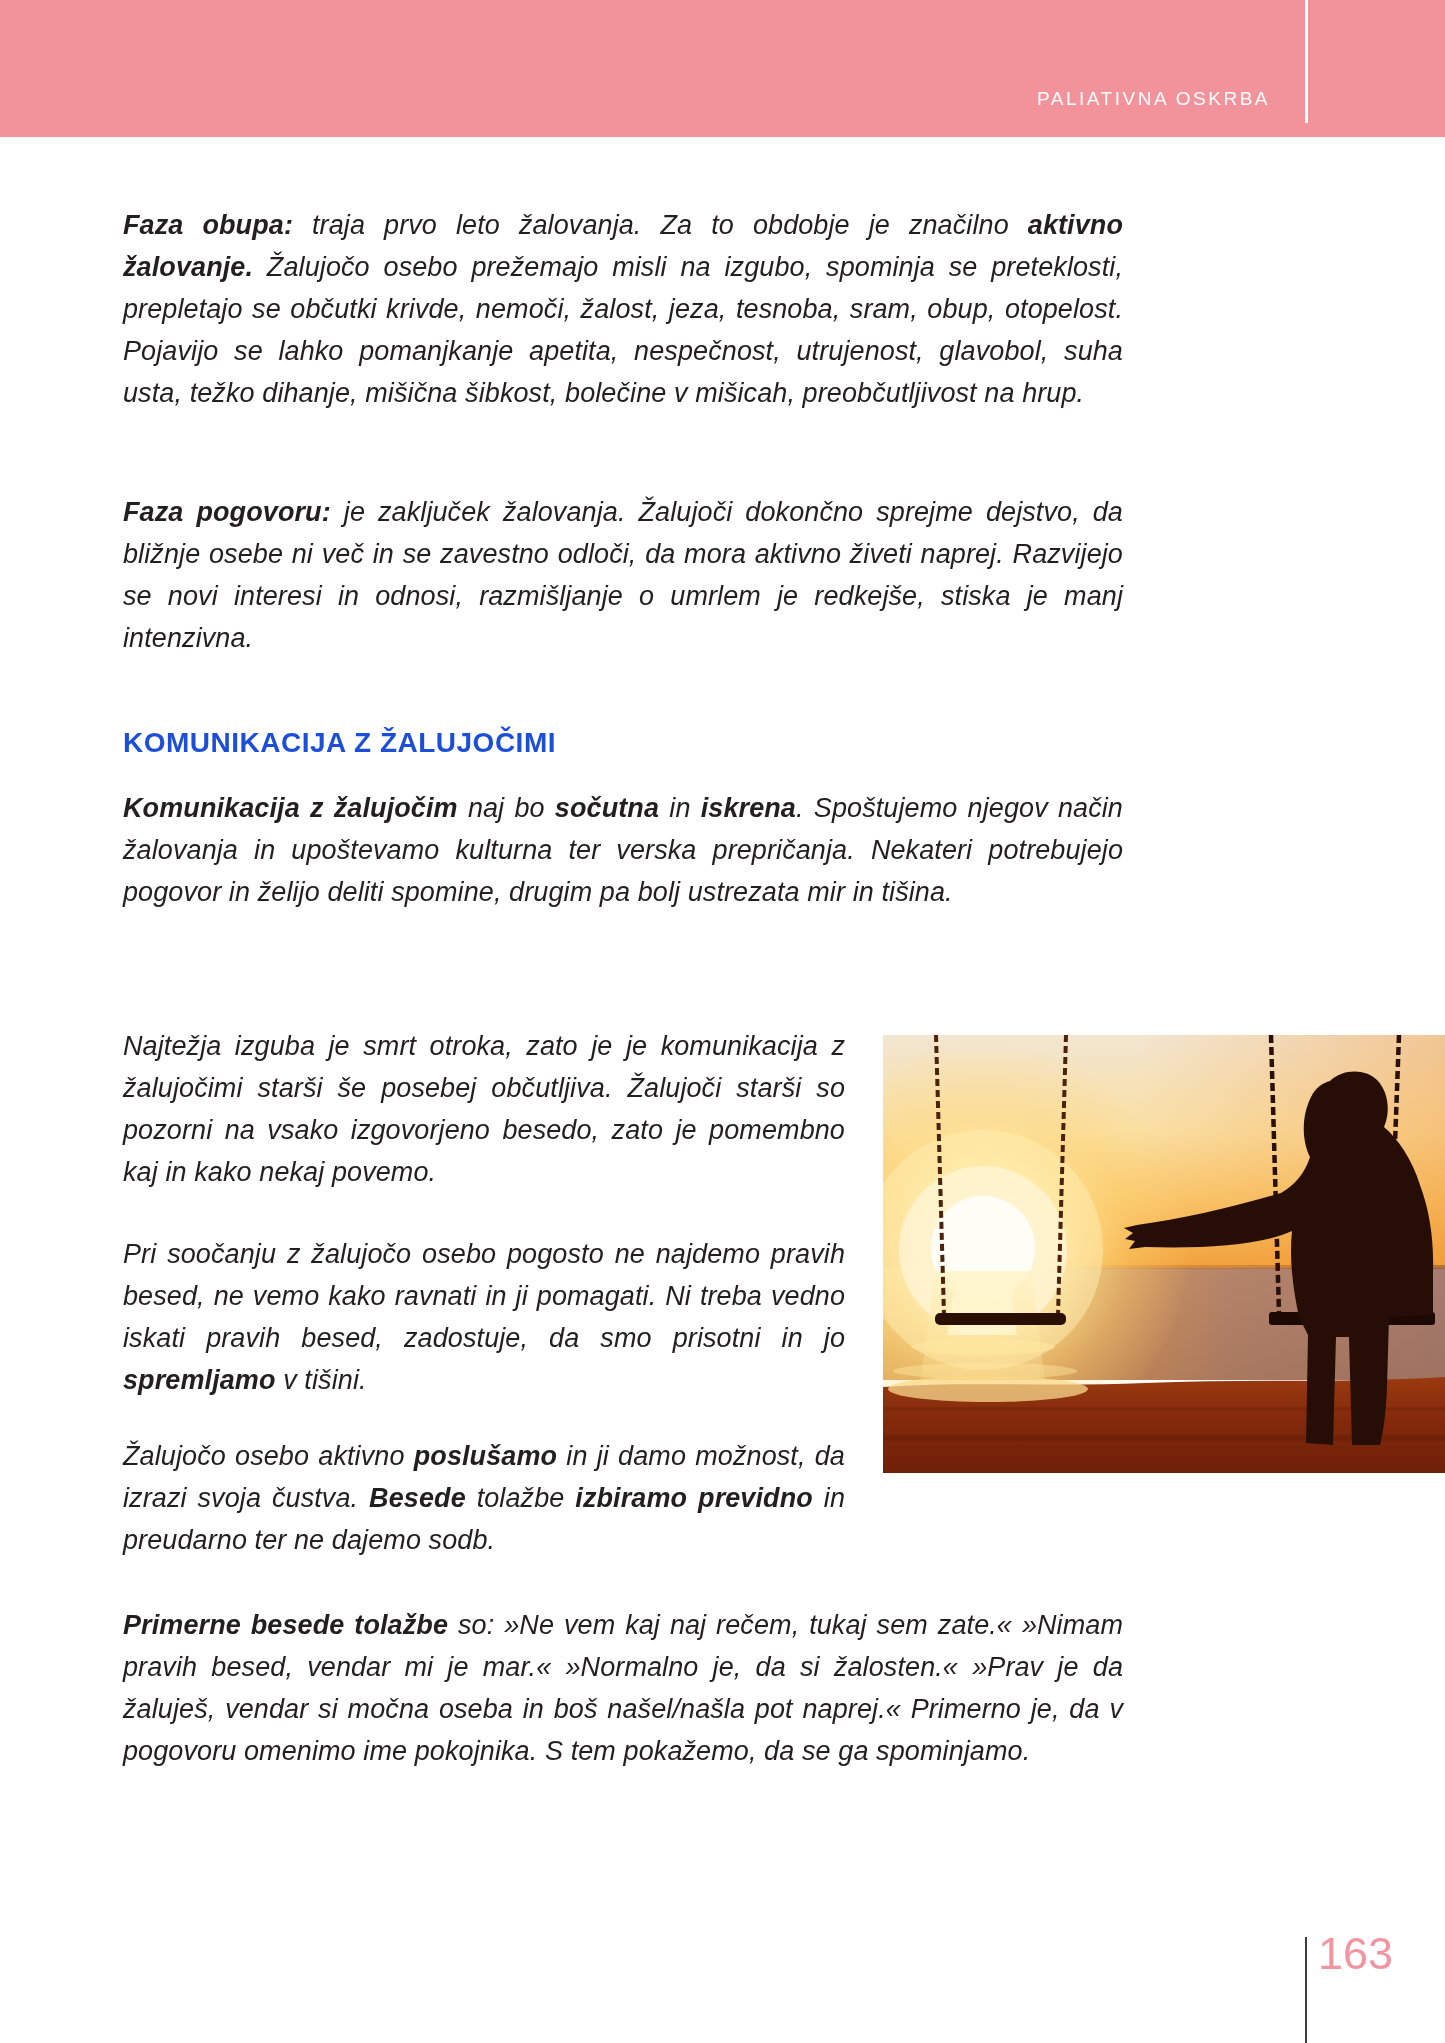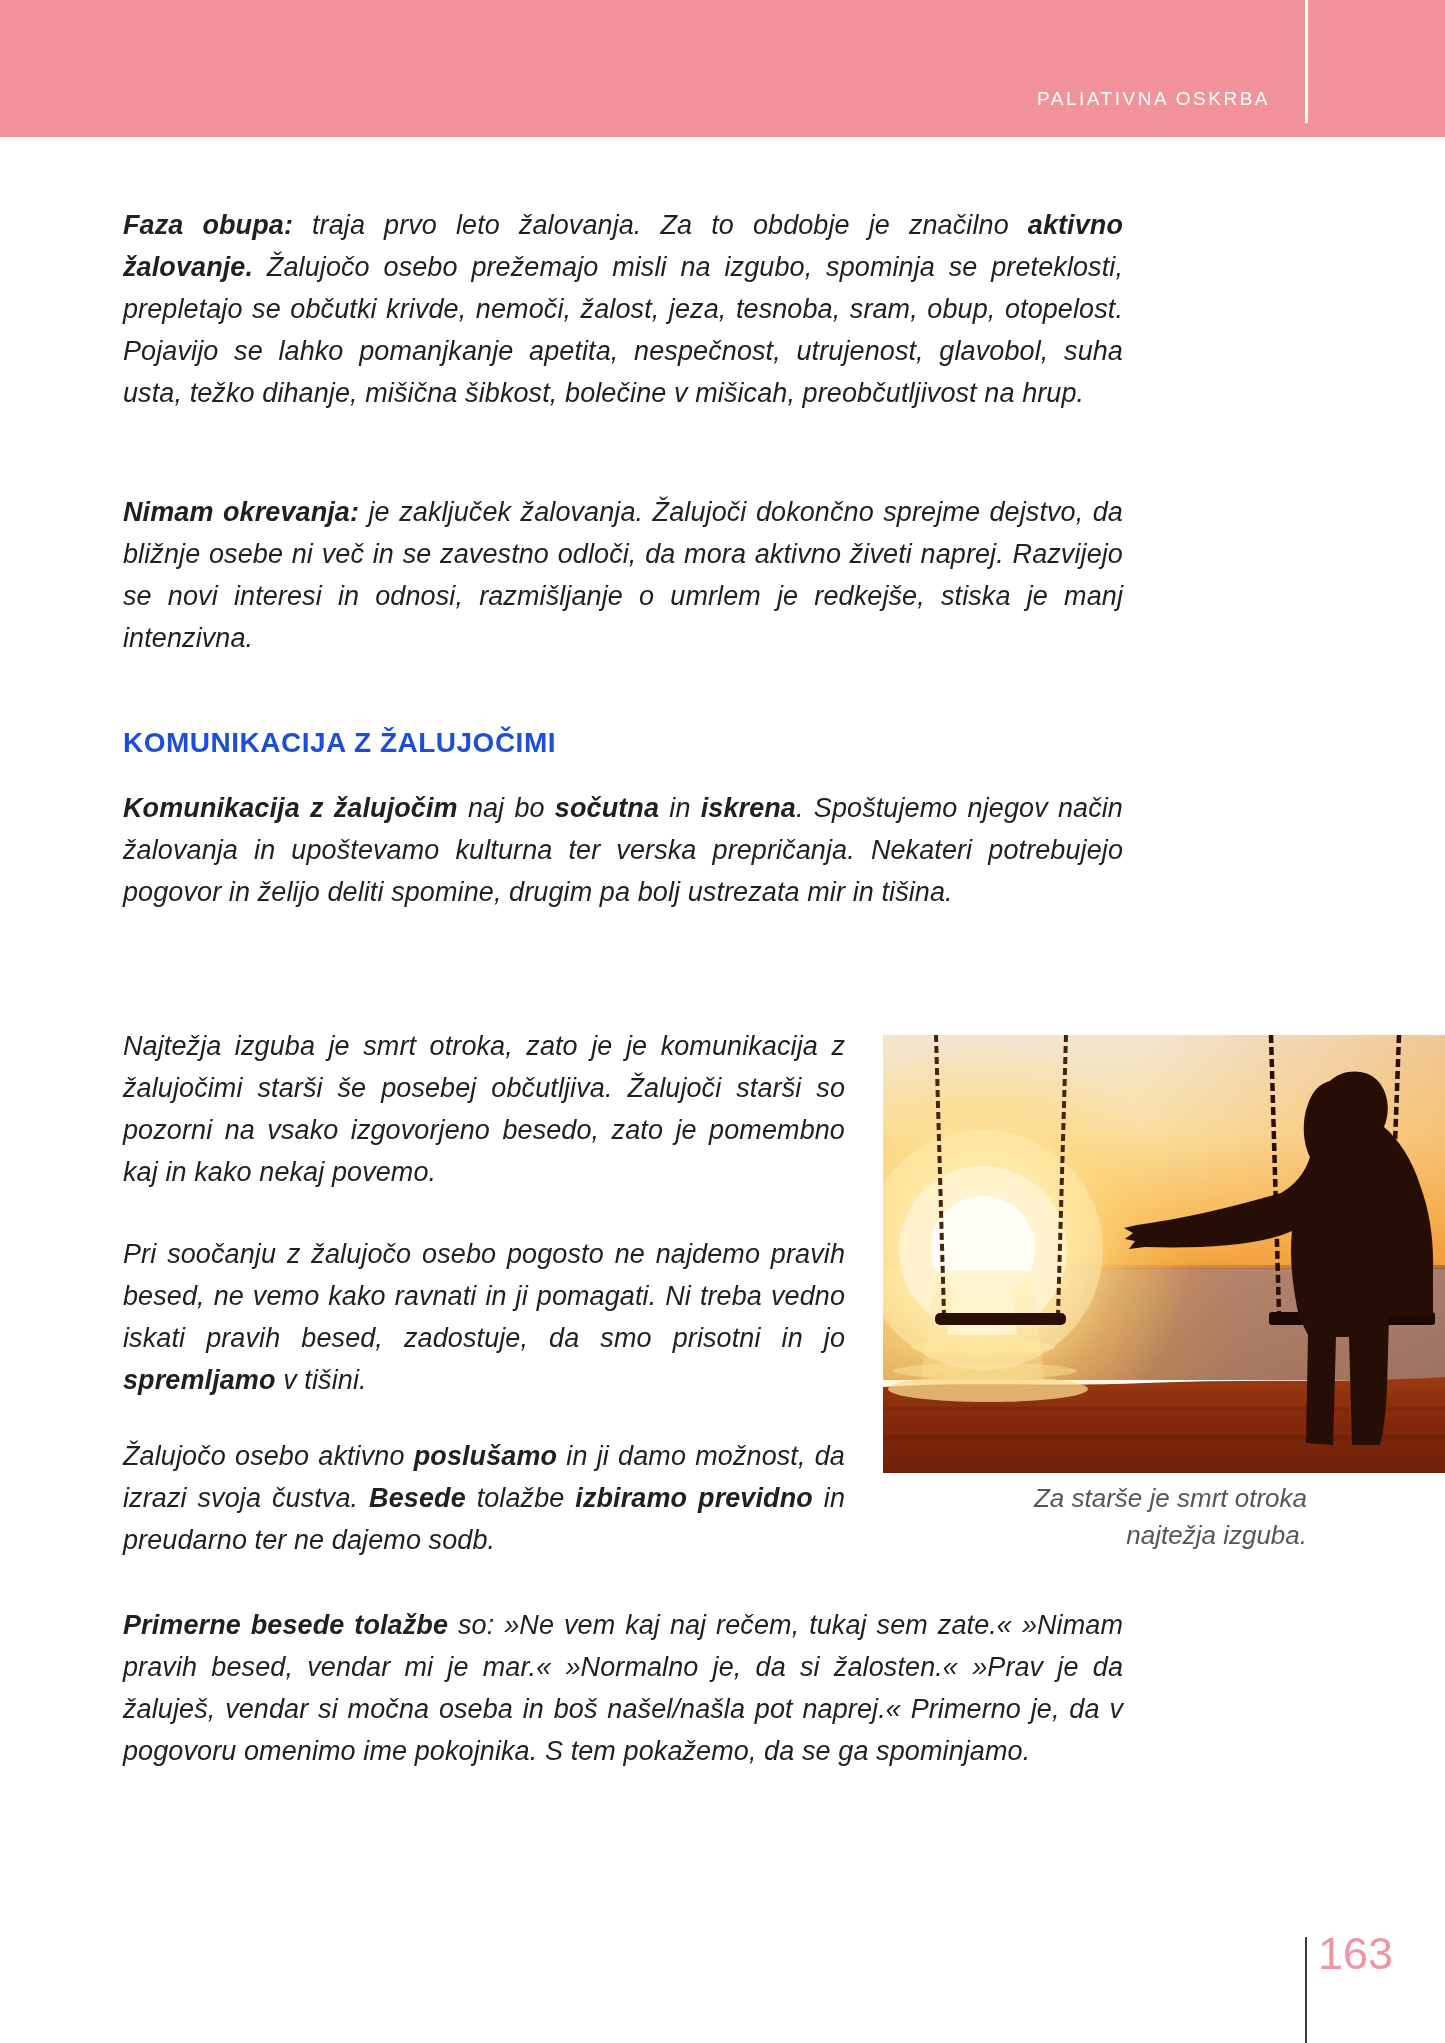--- a/index.html
+++ b/index.html
@@ -79,21 +79,21 @@
 
 <div class="page">
 
   <header class="topbar">
     <span class="topbar-title">PALIATIVNA OSKRBA</span>
     <span class="topbar-rule"></span>
   </header>
 
   <p class="body w-full p1"><span class="b">Faza obupa:</span><span> traja prvo leto žalovanja. Za to obdobje je značilno </span><span class="b">aktivno žalovanje.</span><span> Žalujočo osebo prežemajo misli na izgubo, spominja se preteklosti, prepletajo se občutki krivde, nemoči, žalost, jeza, tesnoba, sram, obup, otopelost. Pojavijo se lahko pomanjkanje apetita, nespečnost, utrujenost, glavobol, suha usta, težko dihanje, mišična šibkost, bolečine v mišicah, preobčutljivost na hrup.</span></p>
 
-  <p class="body w-full p2"><span class="b">Nimam okrevanja:</span><span> je zaključek žalovanja. Žalujoči dokončno sprejme dejstvo, da bližnje osebe ni več in se zavestno odloči, da mora aktivno živeti naprej. Razvijejo se novi interesi in odnosi, razmišljanje o umrlem je redkejše, stiska je manj intenzivna.</span></p>
+  <p class="body w-full p2"><span class="b">Faza pogovoru:</span><span> je zaključek žalovanja. Žalujoči dokončno sprejme dejstvo, da bližnje osebe ni več in se zavestno odloči, da mora aktivno živeti naprej. Razvijejo se novi interesi in odnosi, razmišljanje o umrlem je redkejše, stiska je manj intenzivna.</span></p>
 
   <h2 class="section-heading">KOMUNIKACIJA Z ŽALUJOČIMI</h2>
 
   <p class="body w-full p3"><span class="b">Komunikacija z žalujočim</span><span> naj bo </span><span class="b">sočutna</span><span> in </span><span class="b">iskrena</span><span>. Spoštujemo njegov način žalovanja in upoštevamo kulturna ter verska prepričanja. Nekateri potrebujejo pogovor in želijo deliti spomine, drugim pa bolj ustrezata mir in tišina.</span></p>
 
   <p class="body w-narrow p5"><span>Pri soočanju z žalujočo osebo pogosto ne najdemo pravih besed, ne vemo kako ravnati in ji pomagati. Ni treba vedno iskati pravih besed, zadostuje, da smo prisotni in jo </span><span class="b">spremljamo</span><span> v tišini.</span></p>
 
   <p class="body w-narrow p4"><span>Najtežja izguba je smrt otroka, zato je je komunikacija z žalujočimi starši še posebej občutljiva. Žalujoči starši so pozorni na vsako izgovorjeno besedo, zato je pomembno kaj in kako nekaj povemo.</span></p>
 
   <p class="body w-narrow p6"><span>Žalujočo osebo aktivno </span><span class="b">poslušamo</span><span> in ji damo možnost, da izrazi svoja čustva. </span><span class="b">Besede</span><span> tolažbe </span><span class="b">izbiramo previdno</span><span> in preudarno ter ne dajemo sodb.</span></p>
@@ -200,21 +200,17 @@
       C410,254 406,224 409,196
       C380,210 320,214 262,212
       L246,214 L252,206 L242,204 L250,198 L241,193 L254,190
       C300,184 350,172 398,158
       C412,150 422,138 427,122
       C419,106 418,82 428,62
       C433,52 440,48 447,46
       Z"></path>
   </svg>
 
-  <figcaption class="photo-caption">
-    <span>Za starše je smrt otroka</span>
-    <span>najtežja izguba.</span>
-  </figcaption>
 
   <span class="footer-rule"></span>
   <span class="page-number">163</span>
 
 </div>
 
 </body></html>

